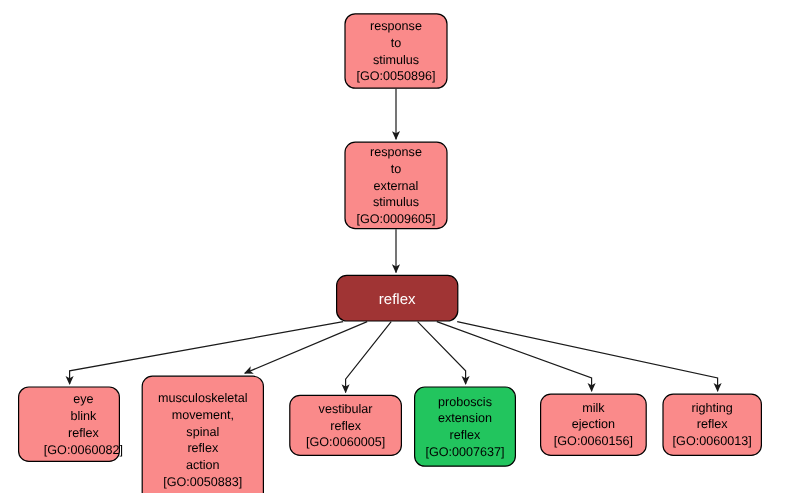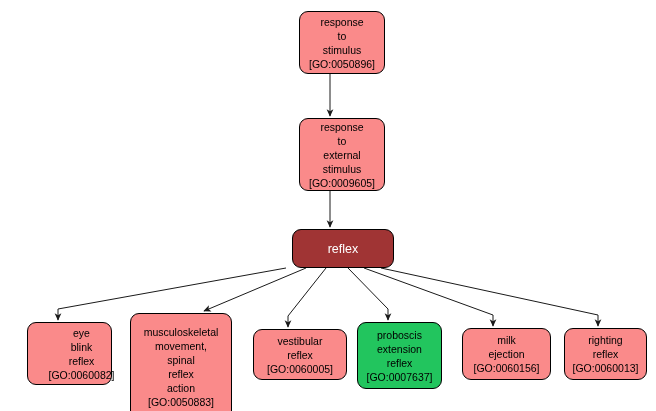--- a/index.html
+++ b/index.html
@@ -31,21 +31,20 @@
     display: flex;
     flex-direction: column;
     align-items: center;
     justify-content: center;
     text-align: center;
     font-size: 10.5px;
     line-height: 14px;
     color: #000000;
     cursor: pointer;
     white-space: nowrap;
-    margin-left: 12px;
   }
   .node.selected {
     font-size: 12.5px;
     line-height: 16px;
   }
   .node span {
     display: block;
   }
 </style>
 </head>

